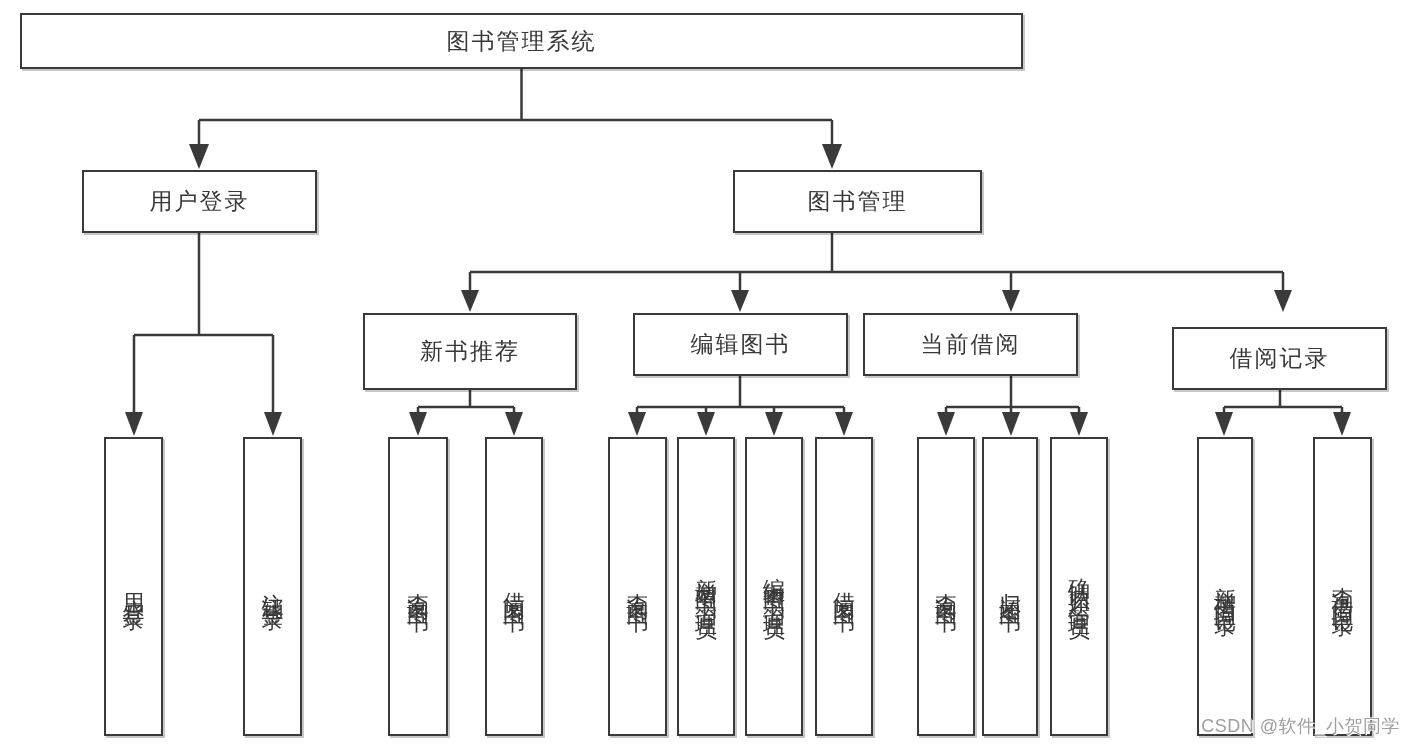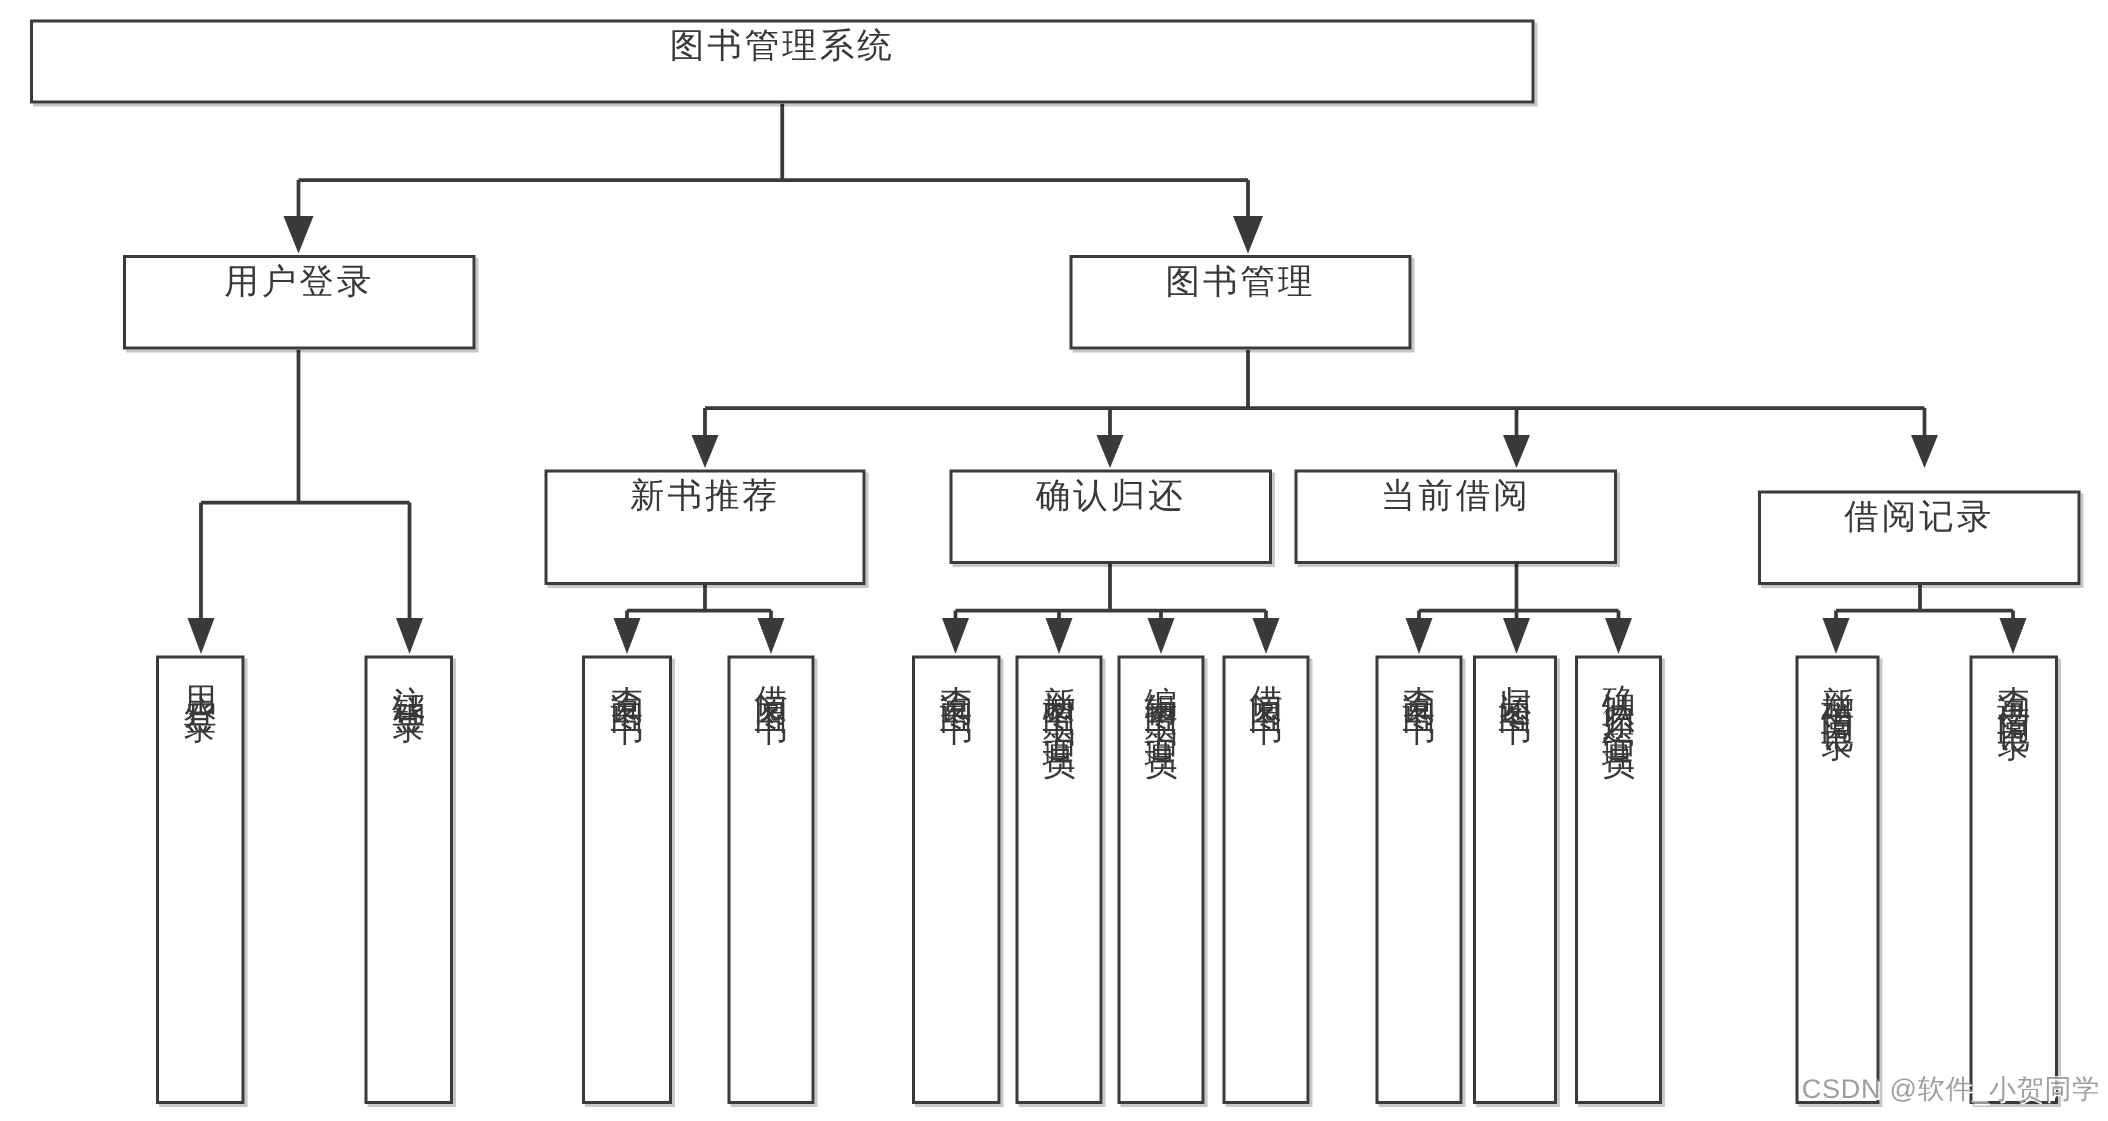--- a/index.html
+++ b/index.html
@@ -24,20 +24,21 @@
     left:0;top:0;
     width:1405px;height:747px;
     pointer-events:none;
   }
   .node{
     position:absolute;
     box-sizing:border-box;
     border:2.5px solid var(--line);
     background:#fff;
     display:flex;
+    align-items:center;
     justify-content:center;
     box-shadow:2px 2px 0 rgba(0,0,0,0.22);
     font-size:23px;
     letter-spacing:2px;
     white-space:nowrap;
     z-index:2;
   }
   .leaf .vtext{
     writing-mode:vertical-rl;
     line-height:1;
@@ -95,29 +96,29 @@
     </g>
   </svg>
 
   <div class="node" style="left:20px;top:13px;width:1003px;height:56px">
     <span>图书管理系统</span>
   </div>
 
   <div class="node" style="left:82px;top:170px;width:235px;height:63px">
     <span>用户登录</span>
   </div>
-  <div class="node" style="left:713px;top:170px;width:228px;height:63px">
+  <div class="node" style="left:733px;top:170px;width:249px;height:63px">
     <span>图书管理</span>
   </div>
 
   <div class="node" style="left:363px;top:313px;width:214px;height:77px">
     <span>新书推荐</span>
   </div>
   <div class="node" style="left:633px;top:313px;width:215px;height:63px">
-    <span>确认归还</span>
+    <span>编辑图书</span>
   </div>
   <div class="node" style="left:863px;top:313px;width:215px;height:63px">
     <span>当前借阅</span>
   </div>
   <div class="node" style="left:1172px;top:327px;width:215px;height:63px">
     <span>借阅记录</span>
   </div>
 
   <div class="node leaf" style="left:104px;top:437px;width:59px;height:299px">
     <span class="vtext">用户登录</span>

